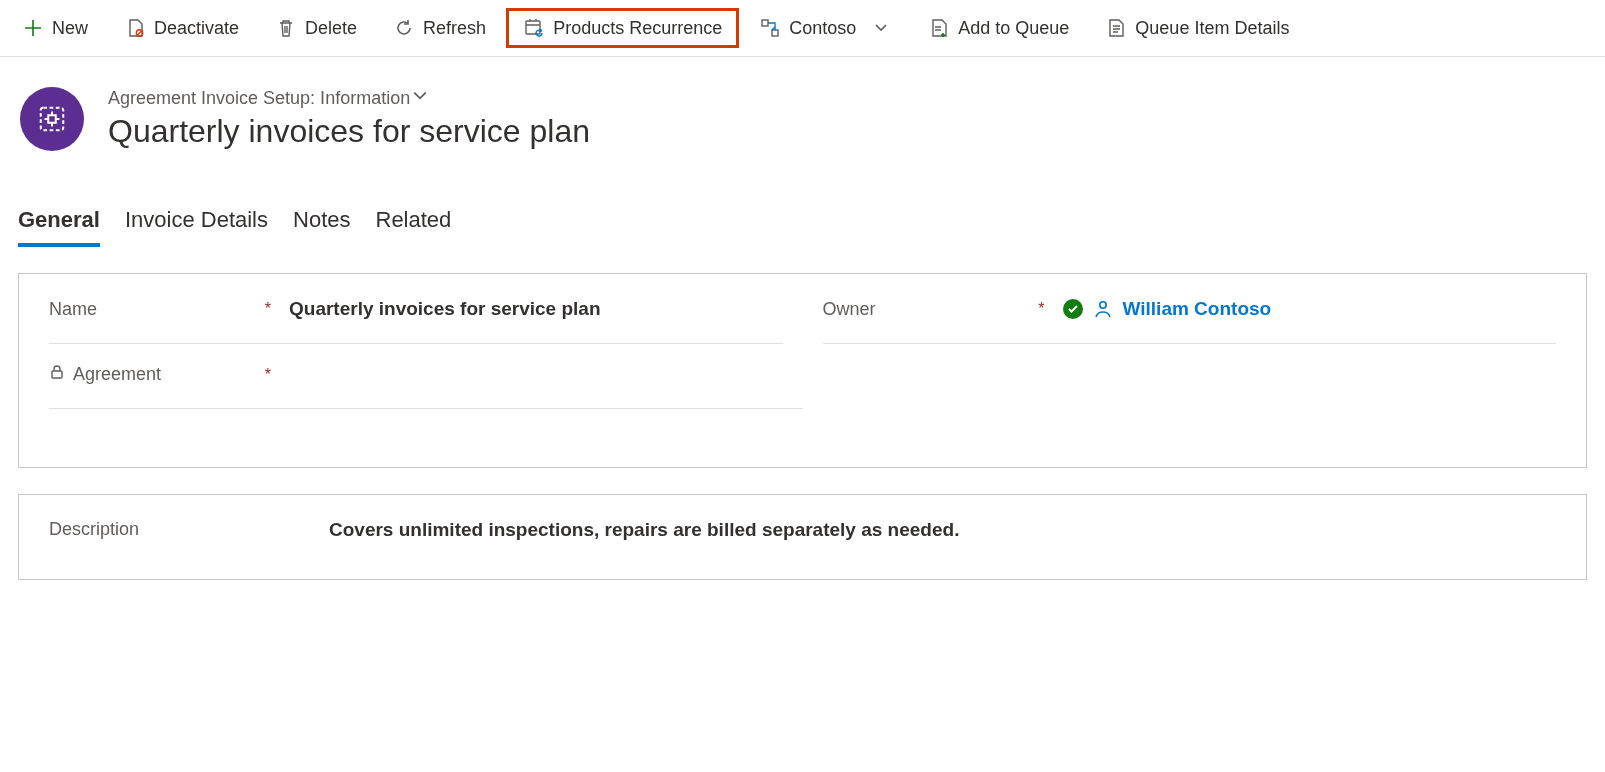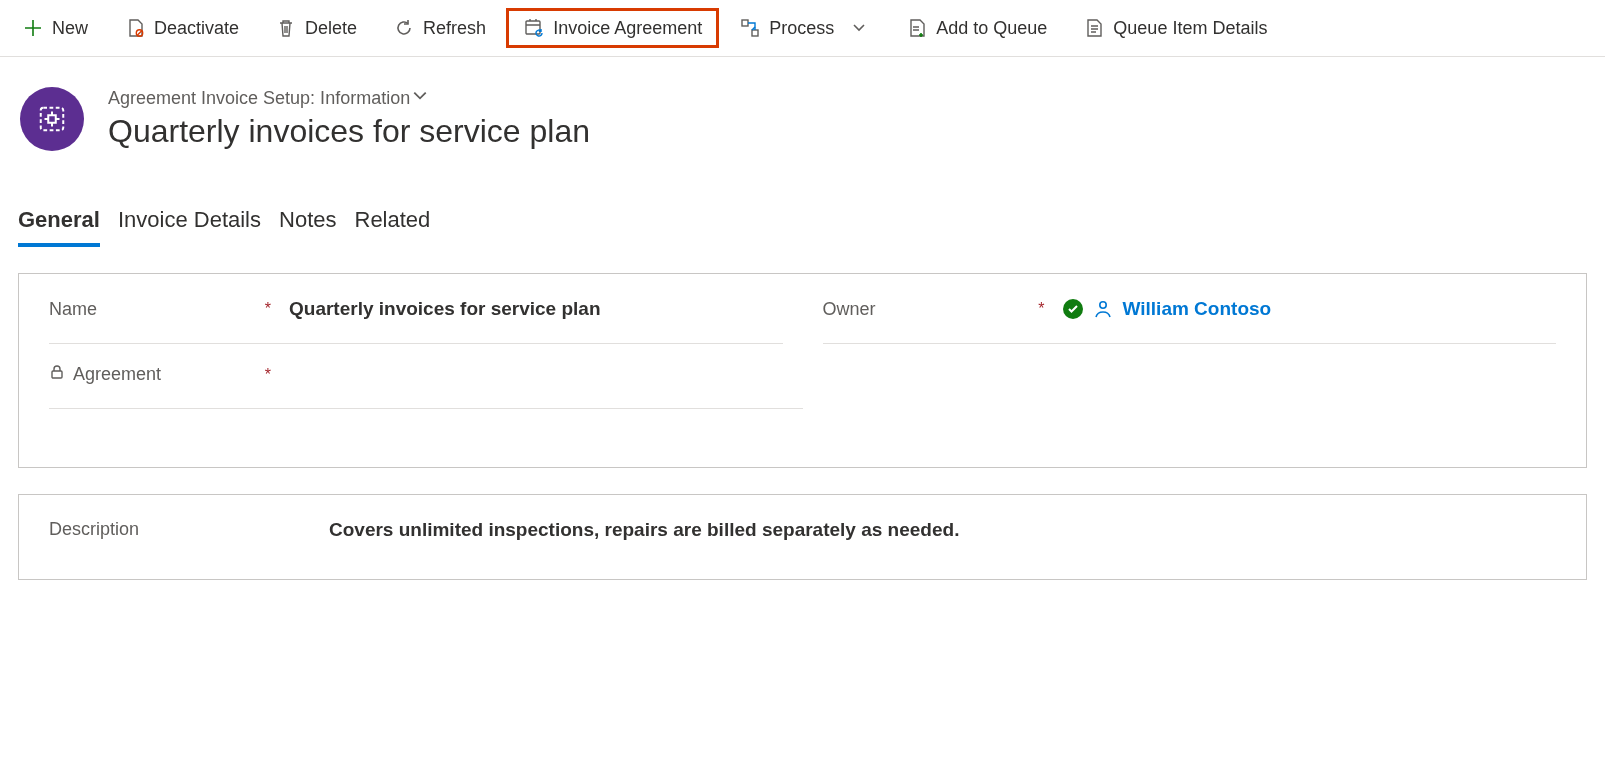--- a/index.html
+++ b/index.html
@@ -70,21 +70,21 @@
     color: #605e5c;
     cursor: pointer;
   }
   .record-title {
     font-size: 32px;
     font-weight: 400;
     color: #323130;
   }
   .tabs {
     display: flex;
-    gap: 18px;
+    gap: 25px;
     padding: 40px 18px 0 18px;
     border-bottom: none;
   }
   .tab {
     font-size: 22px;
     color: #323130;
     padding: 6px 0 10px 0;
     cursor: pointer;
     border-bottom: 4px solid transparent;
   }
@@ -186,33 +186,33 @@
 
   <div class="tb-btn highlight">
     <span class="tb-icon">
       <svg width="20" height="20" viewBox="0 0 20 20">
           <rect x="2" y="3" width="14" height="13" rx="1" fill="none" stroke="#605e5c" stroke-width="1.4"></rect>
           <path d="M2 7h14M6 3V1M12 3V1" stroke="#605e5c" stroke-width="1.4"></path>
           <path d="M18 15a3 3 0 1 1-1-2.2" fill="none" stroke="#0078d4" stroke-width="1.4"></path>
           <path d="M17 11v2.2h-2.2" fill="none" stroke="#0078d4" stroke-width="1.4"></path>
         </svg>
     </span>
-    <span>Invoice Agreement</span>
+    <span>Products Recurrence</span>
   </div>
 
   <div class="tb-btn">
     <span class="tb-icon">
       <svg width="20" height="20" viewBox="0 0 20 20">
           <rect x="2" y="2" width="6" height="6" fill="none" stroke="#605e5c" stroke-width="1.4"></rect>
           <rect x="12" y="12" width="6" height="6" fill="none" stroke="#605e5c" stroke-width="1.4"></rect>
           <path d="M8 5h7v7" fill="none" stroke="#0078d4" stroke-width="1.4"></path>
           <path d="M12 12l3-3" stroke="#0078d4" stroke-width="1.4"></path>
         </svg>
     </span>
-    <span>Process</span>
+    <span>Contoso</span>
     <span class="tb-icon chev">
       <svg width="14" height="14" viewBox="0 0 14 14">
           <path d="M2 4l5 5 5-5" fill="none" stroke="#605e5c" stroke-width="1.6"></path>
         </svg>
     </span>
   </div>
 
   <div class="tb-btn">
     <span class="tb-icon">
       <svg width="20" height="20" viewBox="0 0 20 20">

